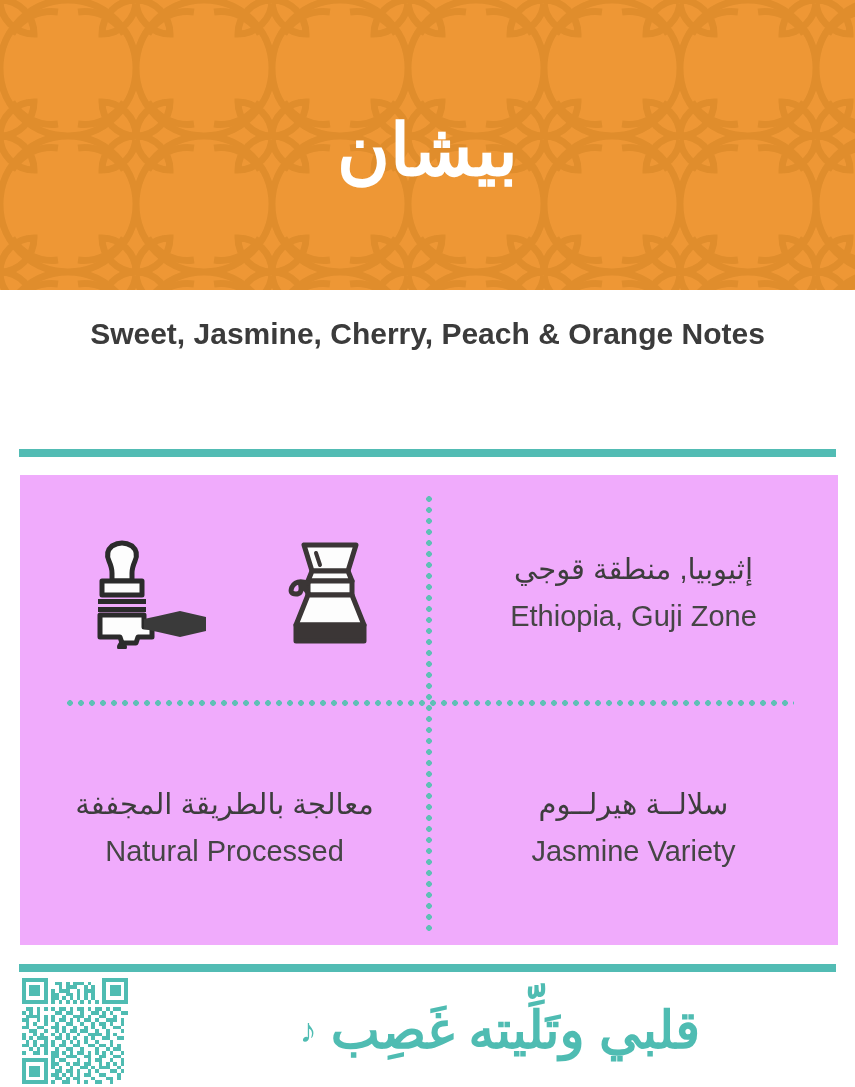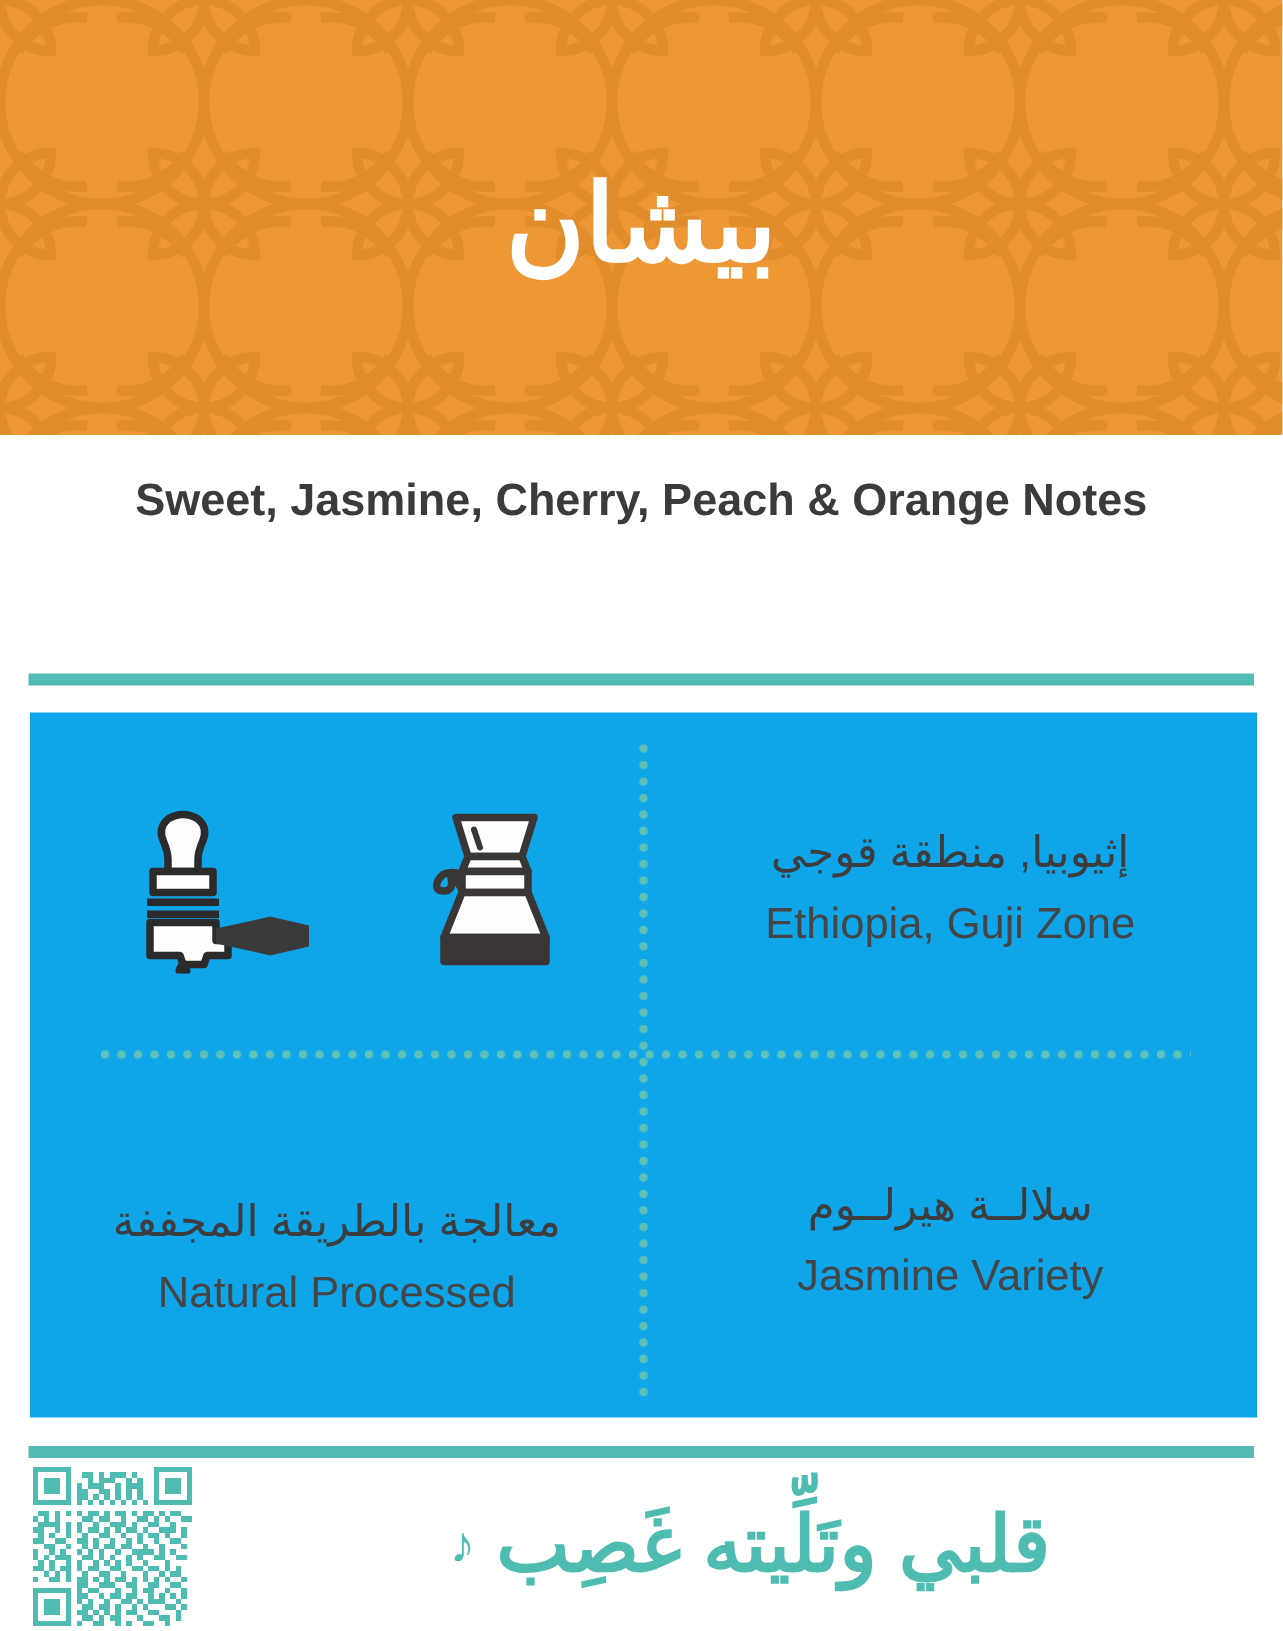--- a/index.html
+++ b/index.html
@@ -94,38 +94,38 @@
   .rule-top { top: 449px; }
   .rule-bottom { top: 964px; }
 
   
   .panel {
     position: absolute;
     left: 20px;
     top: 475px;
     width: 818px;
     height: 470px;
-    background: #0ea5e9;
+    background: #f0abfc;
   }
   .panel-grid {
     position: absolute;
     inset: 0;
   }
   .cell {
     position: absolute;
     display: flex;
     flex-direction: column;
     align-items: center;
     justify-content: center;
     box-sizing: border-box;
     text-align: center;
   }
   .cell-tl { left: 0;     top: 0;     width: 409px; height: 235px; }
   .cell-tr { left: 409px; top: 0;     width: 409px; height: 235px; }
-  .cell-bl { left: 0;     top: 246px; width: 409px; height: 235px; }
+  .cell-bl { left: 0;     top: 235px; width: 409px; height: 235px; }
   .cell-br { left: 409px; top: 235px; width: 409px; height: 235px; }
 
   .cell-ar {
     color: #3d3d3d;
     font-size: 29px;
     line-height: 1.3;
     direction: rtl;
     margin: 0 0 10px 0;
   }
   .cell-en {

